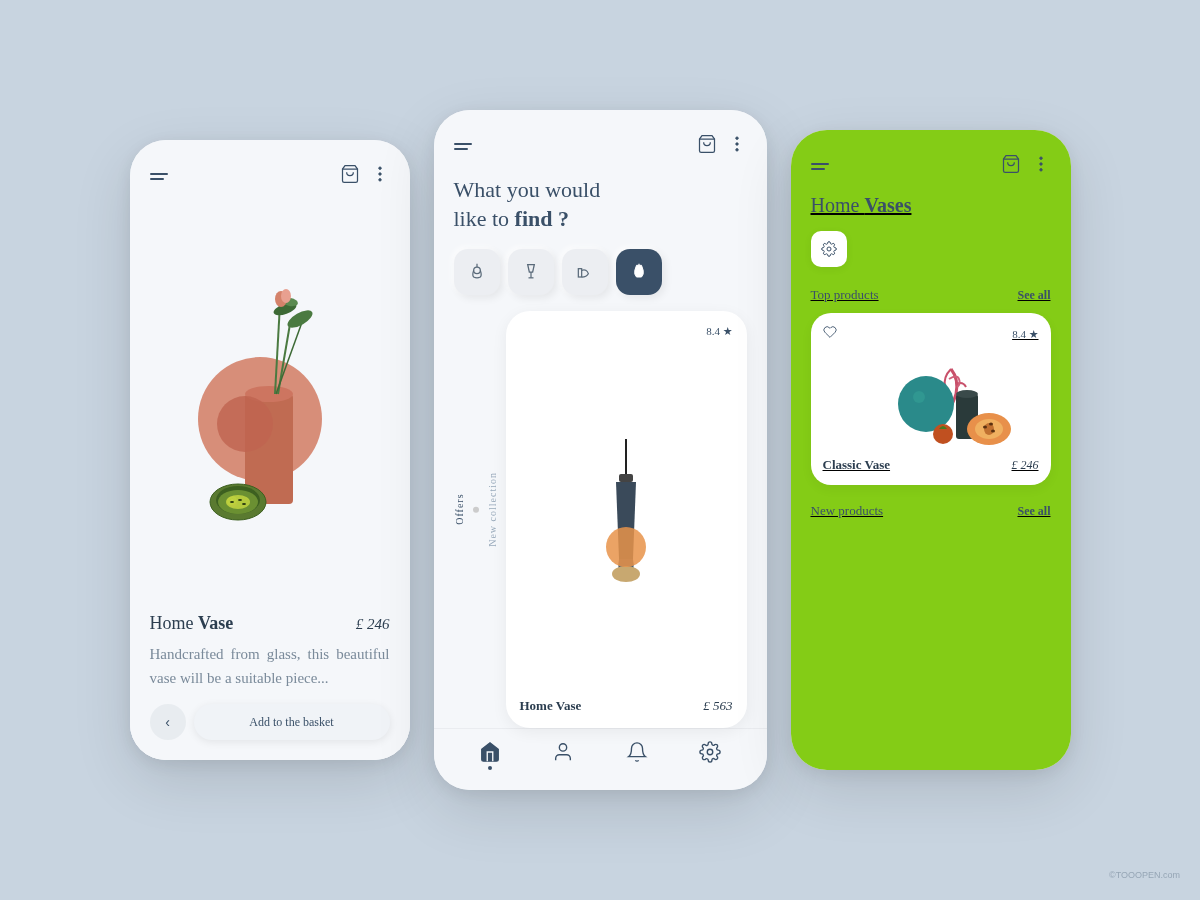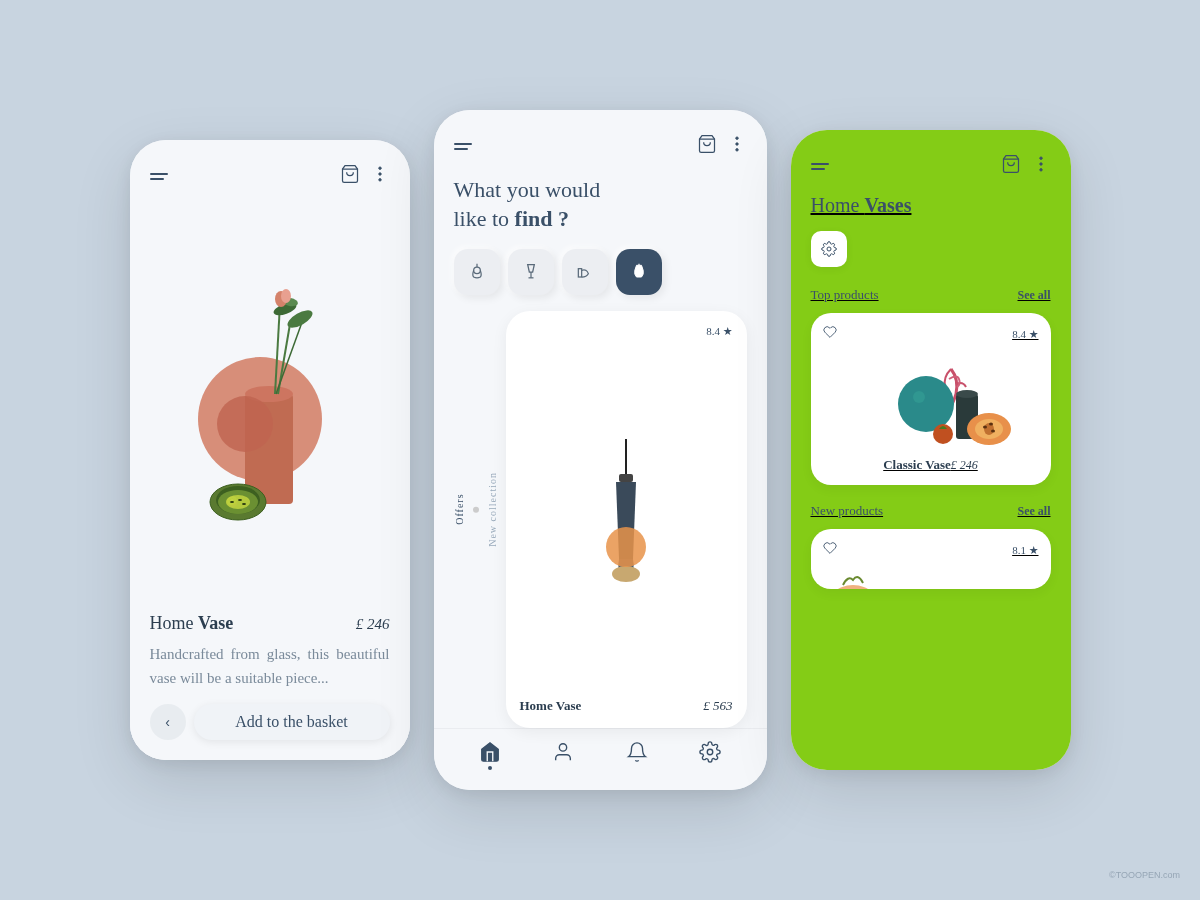--- a/index.html
+++ b/index.html
@@ -154,21 +154,21 @@
       font-size: 14px;
     }
 
     .add-basket-btn {
       flex: 1;
       height: 36px;
       border-radius: 18px;
       background: #f0f3f7;
       border: none;
       color: #3a5068;
-      font-size: 16px;
+      font-size: 12px;
       cursor: pointer;
       font-family: Georgia, serif;
       box-shadow: 0 2px 8px rgba(0,0,0,0.08);
     }
 
     
     .center-phone-inner {
       width: 100%;
       height: 100%;
       background: #f5f7fa;
@@ -468,21 +468,21 @@
     .product-card-right .card-image {
       height: 100px;
       display: flex;
       align-items: center;
       justify-content: center;
       margin-bottom: 8px;
     }
 
     .card-bottom-row {
       display: flex;
-      justify-content: center;
+      justify-content: space-between;
       align-items: baseline;
     }
 
     .card-name {
       font-size: 13px;
       color: #2c3e50;
       font-weight: 700;
     }
 
     .card-price {
@@ -806,33 +806,18 @@
           <span class="card-name">Classic Vase</span>
           <span class="card-price">£ 246</span>
         </div>
       </div>
 
       <div class="section-header">
         <span class="section-title">New products</span>
         <a class="see-all-link">See all</a>
       </div>
 
-      <div class="product-card-right-partial">
-        <div class="card-top-row">
-          <div class="heart-icon">
-            <svg viewBox="0 0 24 24" width="14" height="14" stroke="#3a5068" fill="none">
-                <path d="M20.84 4.61a5.5 5.5 0 00-7.78 0L12 5.67l-1.06-1.06a5.5 5.5 0 00-7.78 7.78l1.06 1.06L12 21.23l7.78-7.78 1.06-1.06a5.5 5.5 0 000-7.78z" stroke-width="1.5"></path>
-              </svg>
-          </div>
-          <span class="rating-badge">8.1 ★</span>
-        </div>
-        
-        <svg width="60" height="40" viewBox="0 0 60 40">
-          <circle cx="30" cy="50" r="30" fill="#e8904a" opacity="0.7"></circle>
-          <path d="M20 20 Q25 10 30 15 Q35 8 40 18" stroke="#6a8a30" stroke-width="2" fill="none"></path>
-        </svg>
-      </div>
     </div>
   </div>
 
 </div>
 
 <div class="watermark">©TOOOPEN.com</div>
 
 </body></html>

